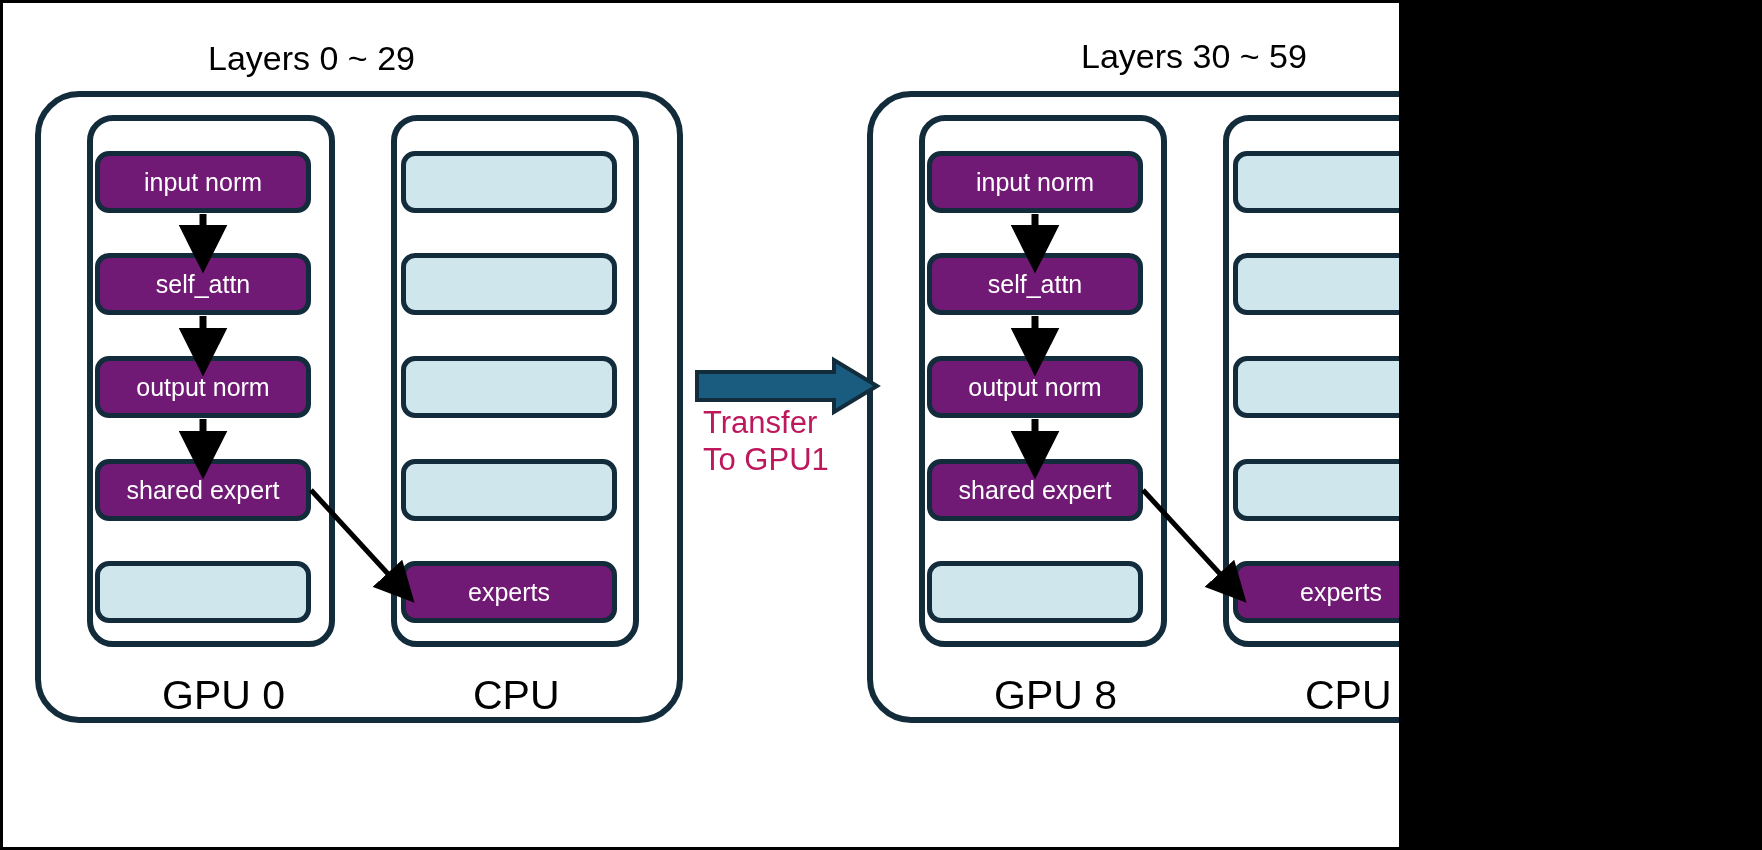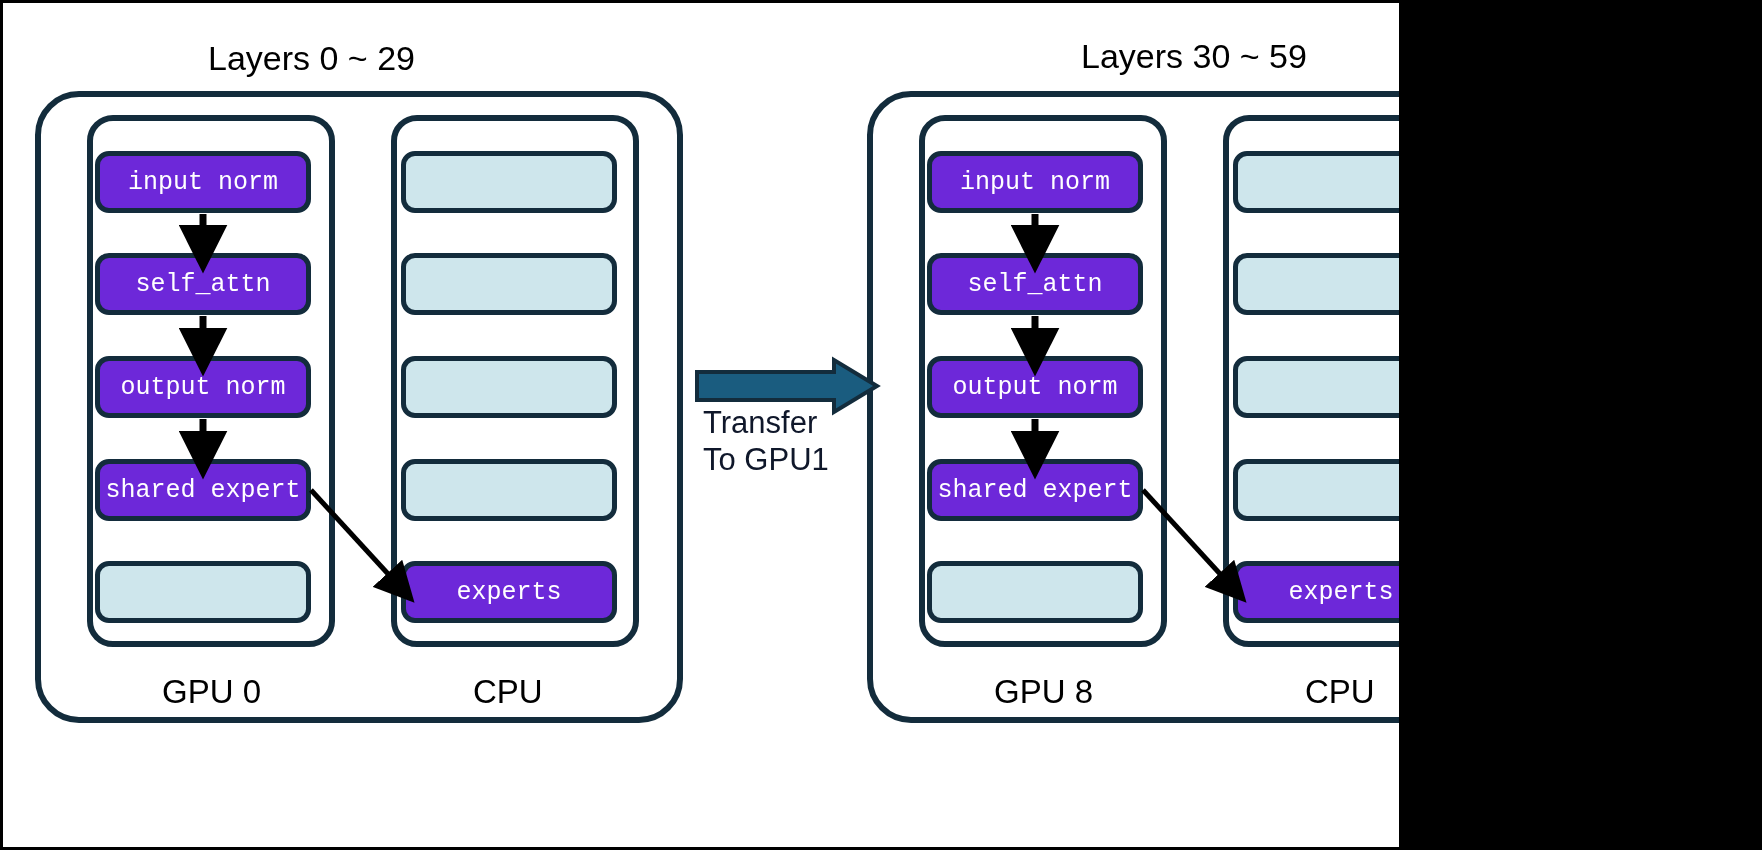--- a/index.html
+++ b/index.html
@@ -57,37 +57,37 @@
     border: 5px solid #132C3C;
     border-radius: 14px;
     box-sizing: border-box;
     display: flex;
     align-items: center;
     justify-content: center;
     font-size: 25px;
     color: #ffffff;
     white-space: nowrap;
   }
-  .block.red   { background: #6d28d9; font-family: Liberation Mono, monospace; }
+  .block.red   { background: #701a75; }
   .block.blue  { background: #CEE6EC; }
 
   
   .device-label {
     position: absolute;
-    font-size: 33px;
+    font-size: 41px;
     color: #000000;
     white-space: nowrap;
     line-height: 1;
   }
 
   
   .transfer-label {
     position: absolute;
     font-size: 31px;
-    color: #0f172a;
+    color: #be185d;
     line-height: 1.18;
     white-space: nowrap;
   }
 
   svg.overlay {
     position: absolute;
     left: 0;
     top: 0;
     width: 1762px;
     height: 850px;

